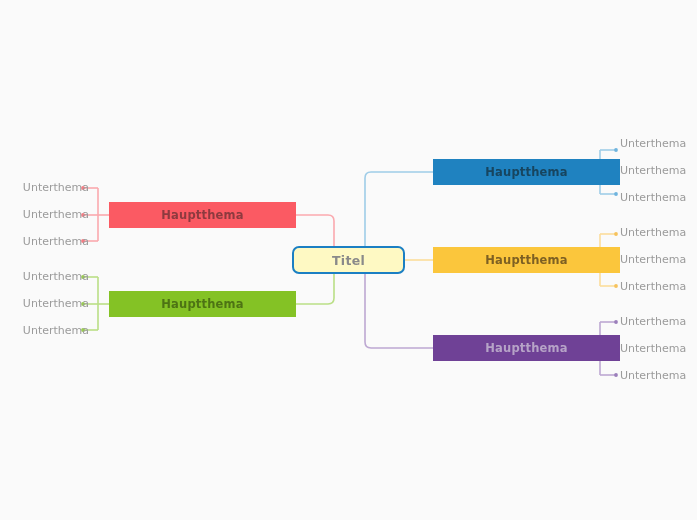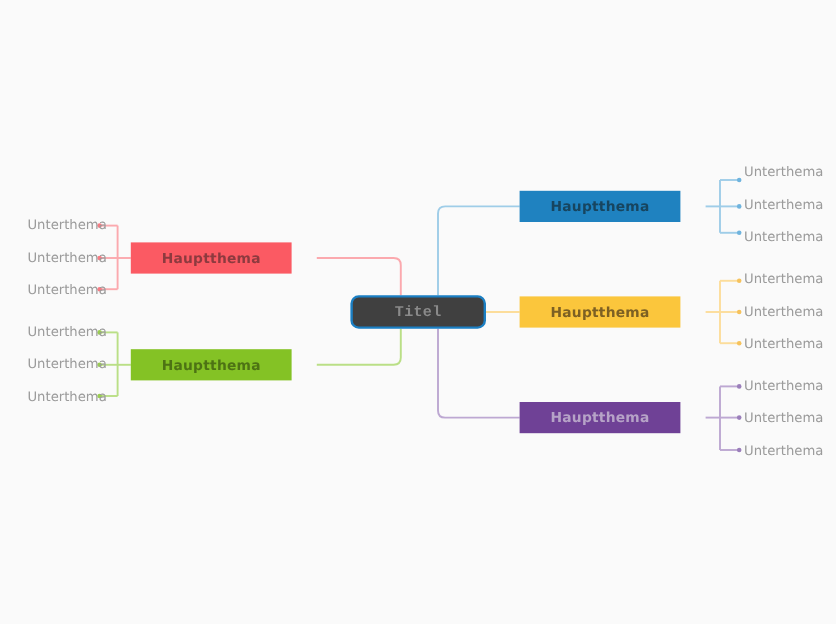--- a/index.html
+++ b/index.html
@@ -47,21 +47,21 @@
     justify-content: center;
   }
   .root-label {
     font-size: 12.5px;
     font-weight: bold;
     color: #8a8a8a;
     letter-spacing: 0.3px;
   }
   
   .main-node {
-    width: 134px;
+    width: 187px;
     height: 26px;
     display: flex;
     align-items: center;
     justify-content: center;
   }
   .main-label {
     font-size: 11.5px;
     font-weight: bold;
     letter-spacing: 0.2px;
   }
@@ -153,21 +153,21 @@
       <path d="M 98,277 L 98,330" fill="none" stroke="#badf86" stroke-width="1.6"></path>
       <path d="M 98,277 L 83,277" fill="none" stroke="#badf86" stroke-width="1.6"></path>
       <path d="M 98,304 L 83,304" fill="none" stroke="#badf86" stroke-width="1.6"></path>
       <path d="M 98,330 L 83,330" fill="none" stroke="#badf86" stroke-width="1.6"></path>
       <circle cx="83" cy="277" r="1.9" fill="#9ace50"></circle>
       <circle cx="83" cy="304" r="1.9" fill="#9ace50"></circle>
       <circle cx="83" cy="330" r="1.9" fill="#9ace50"></circle>
     </g>
   </svg>
 
-  <div class="node root-node" style="border-color: rgb(27, 127, 195); background: #404040; font-family: Liberation Mono, monospace;">
+  <div class="node root-node" style="border-color: rgb(27, 127, 195); background: #fef9c3;">
     <span class="root-label" style="color: rgb(138, 138, 138);">Titel</span>
   </div>
 
   <div class="node main-node main-blue" style="background: rgb(31, 130, 192);">
     <span class="main-label" style="color: rgb(23, 69, 95);">Hauptthema</span>
   </div>
 
   <div class="node main-node main-yellow" style="background: rgb(251, 198, 60);">
     <span class="main-label" style="color: rgb(125, 96, 35);">Hauptthema</span>
   </div>

